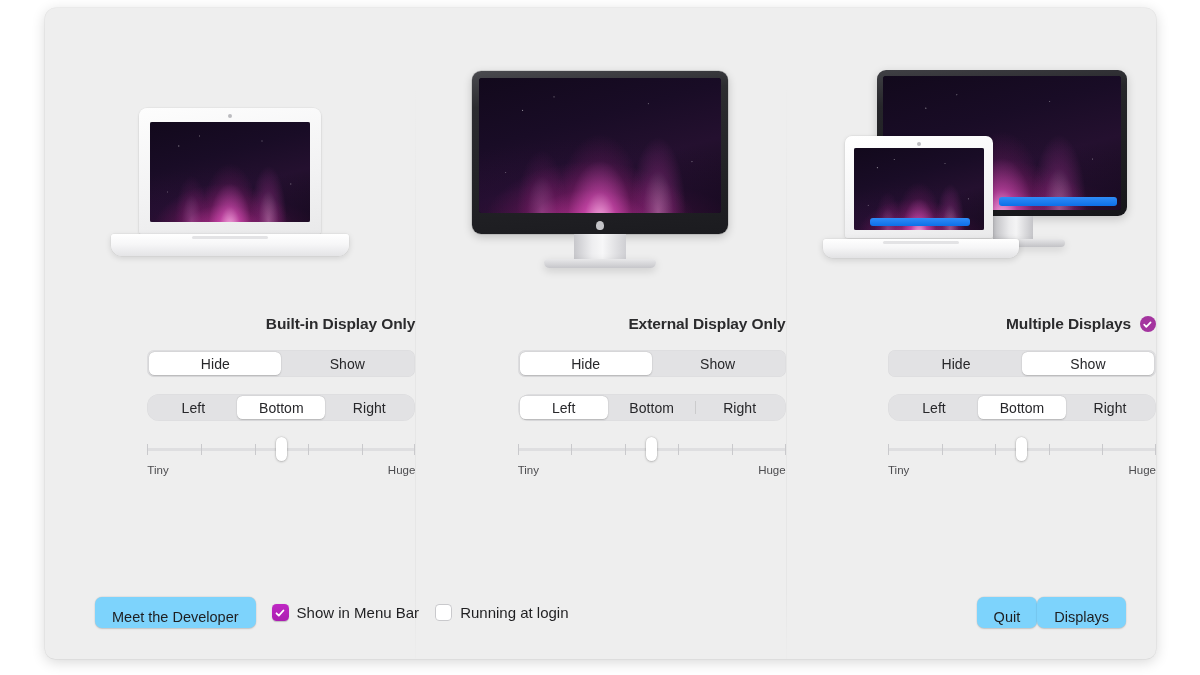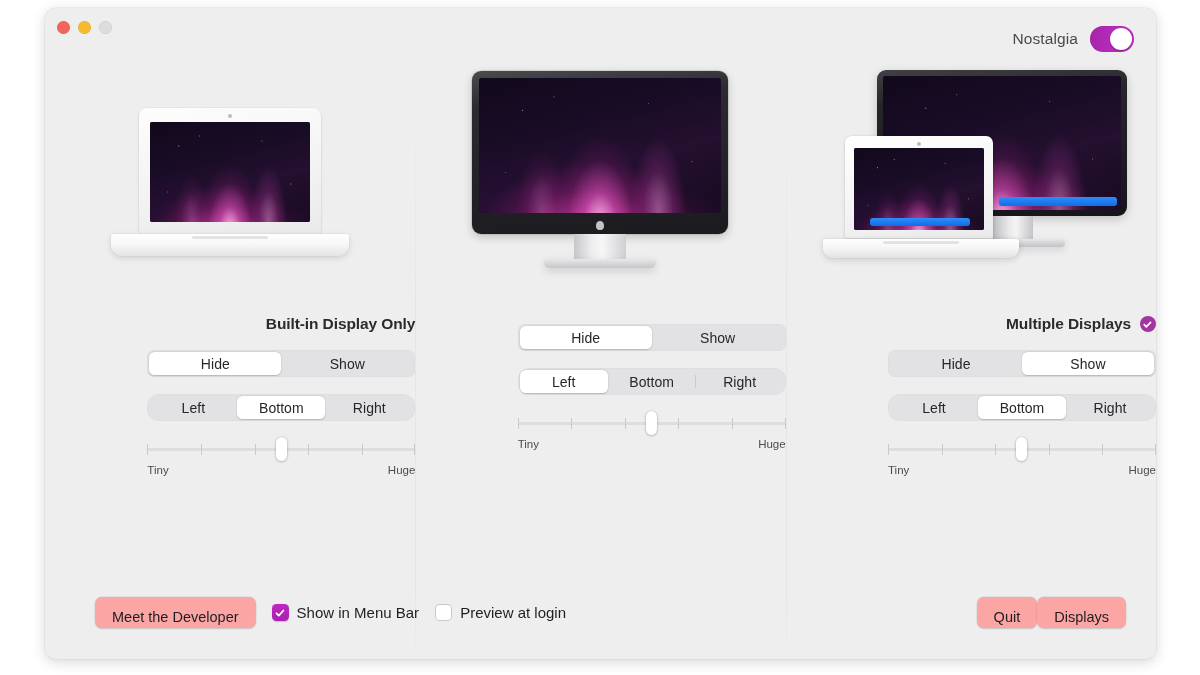--- a/index.html
+++ b/index.html
@@ -223,21 +223,21 @@
     right: 30px; top: 44px;
     display: flex;
     align-items: center;
   }
 
   .btn {
     height: 31px;
     padding: 12px 17px;
     border: none;
     border-radius: 7px;
-    background: #fca5a5;
+    background: #7dd3fc;
     font-family: "Liberation Sans", sans-serif;
     font-size: 14.5px;
     color: #1e1e20;
     box-shadow: 0 0.5px 1.5px rgba(0,0,0,0.17), 0 0 0 0.5px rgba(0,0,0,0.04);
     cursor: pointer;
     white-space: nowrap;
   }
   .btn.primary {
     background: linear-gradient(180deg,#2289f3 0%, #0b7aeb 100%);
     color: #ffffff;
@@ -459,34 +459,20 @@
     background: linear-gradient(180deg,#ffffff 0%,#f6f6f7 45%,#e2e2e4 100%);
     border-radius: 3px 3px 10px 10px;
     box-shadow: 0 2px 7px rgba(0,0,0,0.14), 0 0 0 0.5px rgba(0,0,0,0.05);
   }
 </style>
 </head>
 <body>
 
 <div class="window">
 
-  <div class="titlebar">
-    <div class="traffic">
-      <span class="dot close"></span>
-      <span class="dot min"></span>
-      <span class="dot zoom"></span>
-    </div>
-
-    <div class="nostalgia-wrap">
-      <span class="nostalgia-label">Nostalgia</span>
-      <span class="switch">
-        <span class="knob"></span>
-      </span>
-    </div>
-  </div>
 
   <div class="columns">
 
     <div class="col">
       <div class="art">
         <div class="laptop1">
           <div class="lap-lid">
             <div class="lap-cam"></div>
             <div class="screen lap1-screen">
               <div class="aurora"></div>
@@ -538,20 +524,23 @@
             <div class="disp-logo"></div>
           </div>
           <div class="screen disp2-screen">
             <div class="aurora"></div>
           </div>
           <div class="disp-neck"></div>
           <div class="disp-foot"></div>
         </div>
       </div>
 
+      <div class="col-title">
+        <span>External Display Only</span>
+      </div>
 
       <div class="seg two">
         <div class="seg-item sel">Hide</div>
         <div class="seg-item">Show</div>
       </div>
 
       <div class="seg three">
         <div class="seg-item sel">Left</div>
         <div class="seg-item">
           <span>Bottom</span>
@@ -651,21 +640,21 @@
         <span class="cbox on">
           <svg width="12" height="12" viewBox="0 0 12 12" aria-hidden="true">
             <path d="M2.5 6.3 L4.8 8.6 L9.4 3.5" fill="none" stroke="#ffffff" stroke-width="1.8" stroke-linecap="round" stroke-linejoin="round"></path>
           </svg>
         </span>
         <span>Show in Menu Bar</span>
       </label>
 
       <label class="cbox-row">
         <span class="cbox off"></span>
-        <span>Preview at login</span>
+        <span>Running at login</span>
       </label>
     </div>
 
     <div class="footer-right">
       <button class="btn">Quit</button>
       <button class="btn">Displays</button>
     </div>
   </div>
 </div>
 

